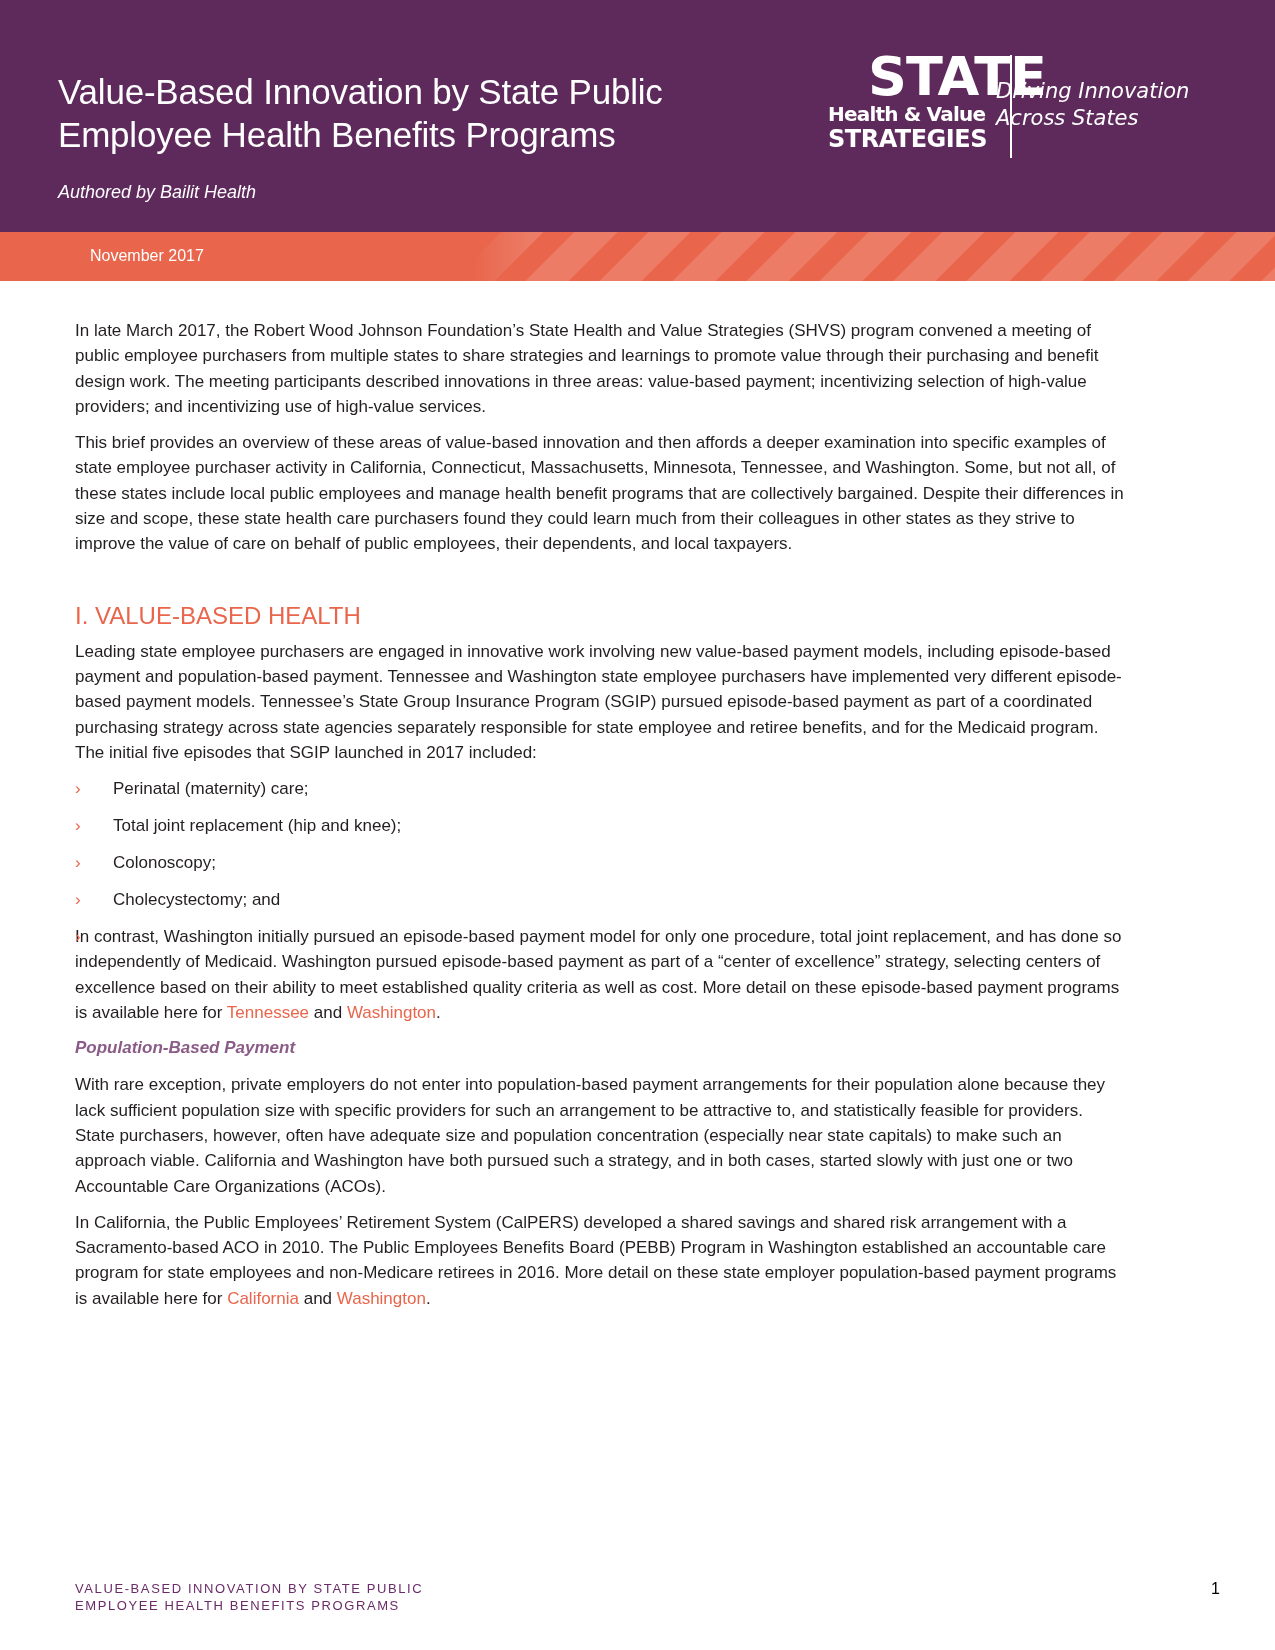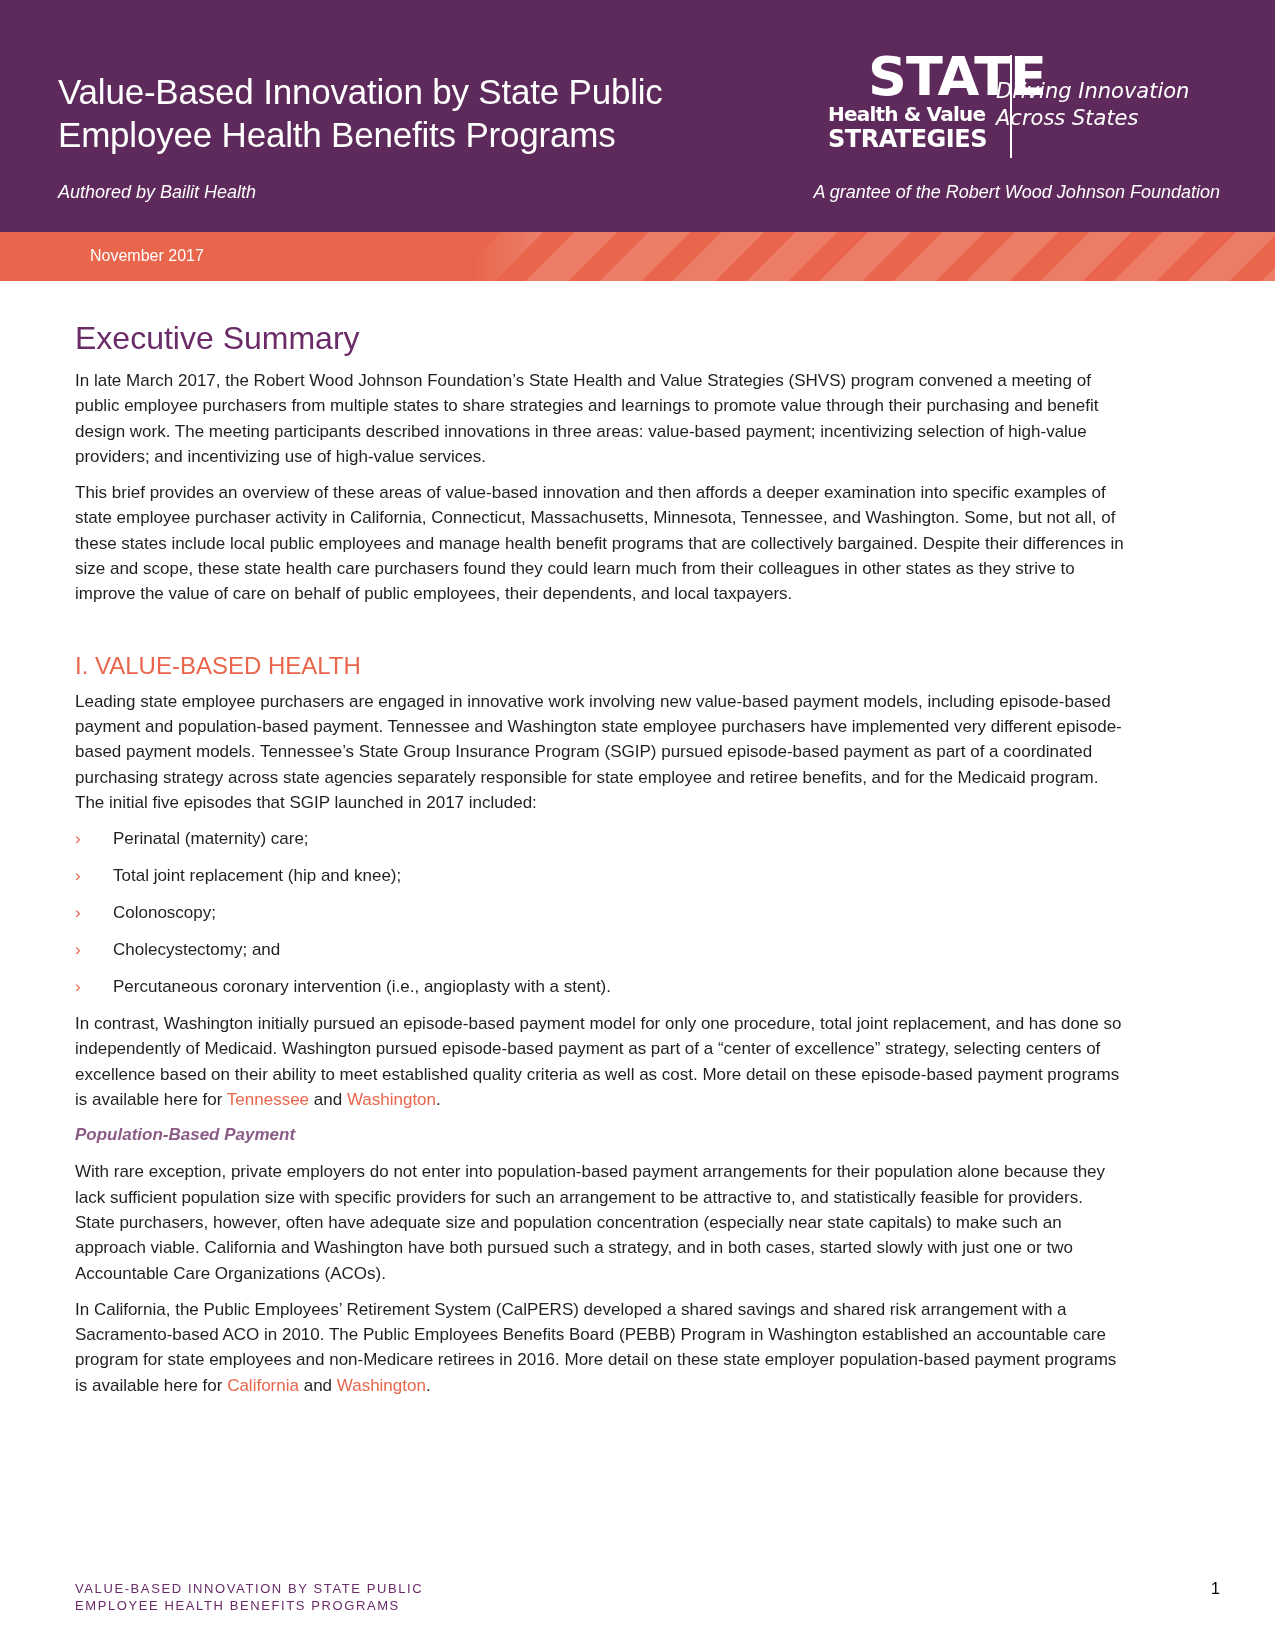--- a/index.html
+++ b/index.html
@@ -44,42 +44,40 @@
   <div class="logo">
     <div class="l1">STATE</div>
     <div class="l2">Health &amp; Value</div>
     <div class="l3">STRATEGIES</div>
   </div>
   <div class="logo-divider"></div>
   <div class="tagline">
     <div>Driving Innovation</div>
     <div>Across States</div>
   </div>
-  <div class="grantee">A grantee of the Robert Wood Johnson Foundation</div>
 </div>
 
 <div class="band">
   <div class="band-stripes"></div>
 </div>
 <div class="date">November 2017</div>
 
 <div class="content">
-  <h1 class="exec">Executive Summary</h1>
   <p>In late March 2017, the Robert Wood Johnson Foundation’s State Health and Value Strategies (SHVS) program convened a meeting of public employee purchasers from multiple states to share strategies and learnings to promote value through their purchasing and benefit design work. The meeting participants described innovations in three areas: value-based payment; incentivizing selection of high-value providers; and incentivizing use of high-value services.</p>
   <p>This brief provides an overview of these areas of value-based innovation and then affords a deeper examination into specific examples of state employee purchaser activity in California, Connecticut, Massachusetts, Minnesota, Tennessee, and Washington. Some, but not all, of these states include local public employees and manage health benefit programs that are collectively bargained. Despite their differences in size and scope, these state health care purchasers found they could learn much from their colleagues in other states as they strive to improve the value of care on behalf of public employees, their dependents, and local taxpayers.</p>
 
   <h2 class="sec">I. VALUE-BASED HEALTH</h2>
   <p>Leading state employee purchasers are engaged in innovative work involving new value-based payment models, including episode-based payment and population-based payment. Tennessee and Washington state employee purchasers have implemented very different episode-based payment models. Tennessee’s State Group Insurance Program (SGIP) pursued episode-based payment as part of a coordinated purchasing strategy across state agencies separately responsible for state employee and retiree benefits, and for the Medicaid program. The initial five episodes that SGIP launched in 2017 included:</p>
 
   <ul class="bul">
     <li><span class="chev">›</span><span>Perinatal (maternity) care;</span></li>
     <li><span class="chev">›</span><span>Total joint replacement (hip and knee);</span></li>
     <li><span class="chev">›</span><span>Colonoscopy;</span></li>
     <li><span class="chev">›</span><span>Cholecystectomy; and</span></li>
-    <li><span class="chev">›</span><span>Percutaneous coronary intervention (i.e., angioplasty with a stent).</span></li>
+    <li><span class="chev">›</span></li>
   </ul>
 
   <p><span>In contrast, Washington initially pursued an episode-based payment model for only one procedure, total joint replacement, and has done so independently of Medicaid. Washington pursued episode-based payment as part of a “center of excellence” strategy, selecting centers of excellence based on their ability to meet established quality criteria as well as cost. More detail on these episode-based payment programs is available here for </span><a class="lnk" href="#">Tennessee</a><span> and </span><a class="lnk" href="#">Washington</a><span>.</span></p>
 
   <h3 class="sub">Population-Based Payment</h3>
   <p>With rare exception, private employers do not enter into population-based payment arrangements for their population alone because they lack sufficient population size with specific providers for such an arrangement to be attractive to, and statistically feasible for providers. State purchasers, however, often have adequate size and population concentration (especially near state capitals) to make such an approach viable. California and Washington have both pursued such a strategy, and in both cases, started slowly with just one or two Accountable Care Organizations (ACOs).</p>
   <p><span>In California, the Public Employees’ Retirement System (CalPERS) developed a shared savings and shared risk arrangement with a Sacramento-based ACO in 2010. The Public Employees Benefits Board (PEBB) Program in Washington established an accountable care program for state employees and non-Medicare retirees in 2016. More detail on these state employer population-based payment programs is available here for </span><a class="lnk" href="#">California</a><span> and </span><a class="lnk" href="#">Washington</a><span>.</span></p>
 </div>
 
 <div class="footer">

